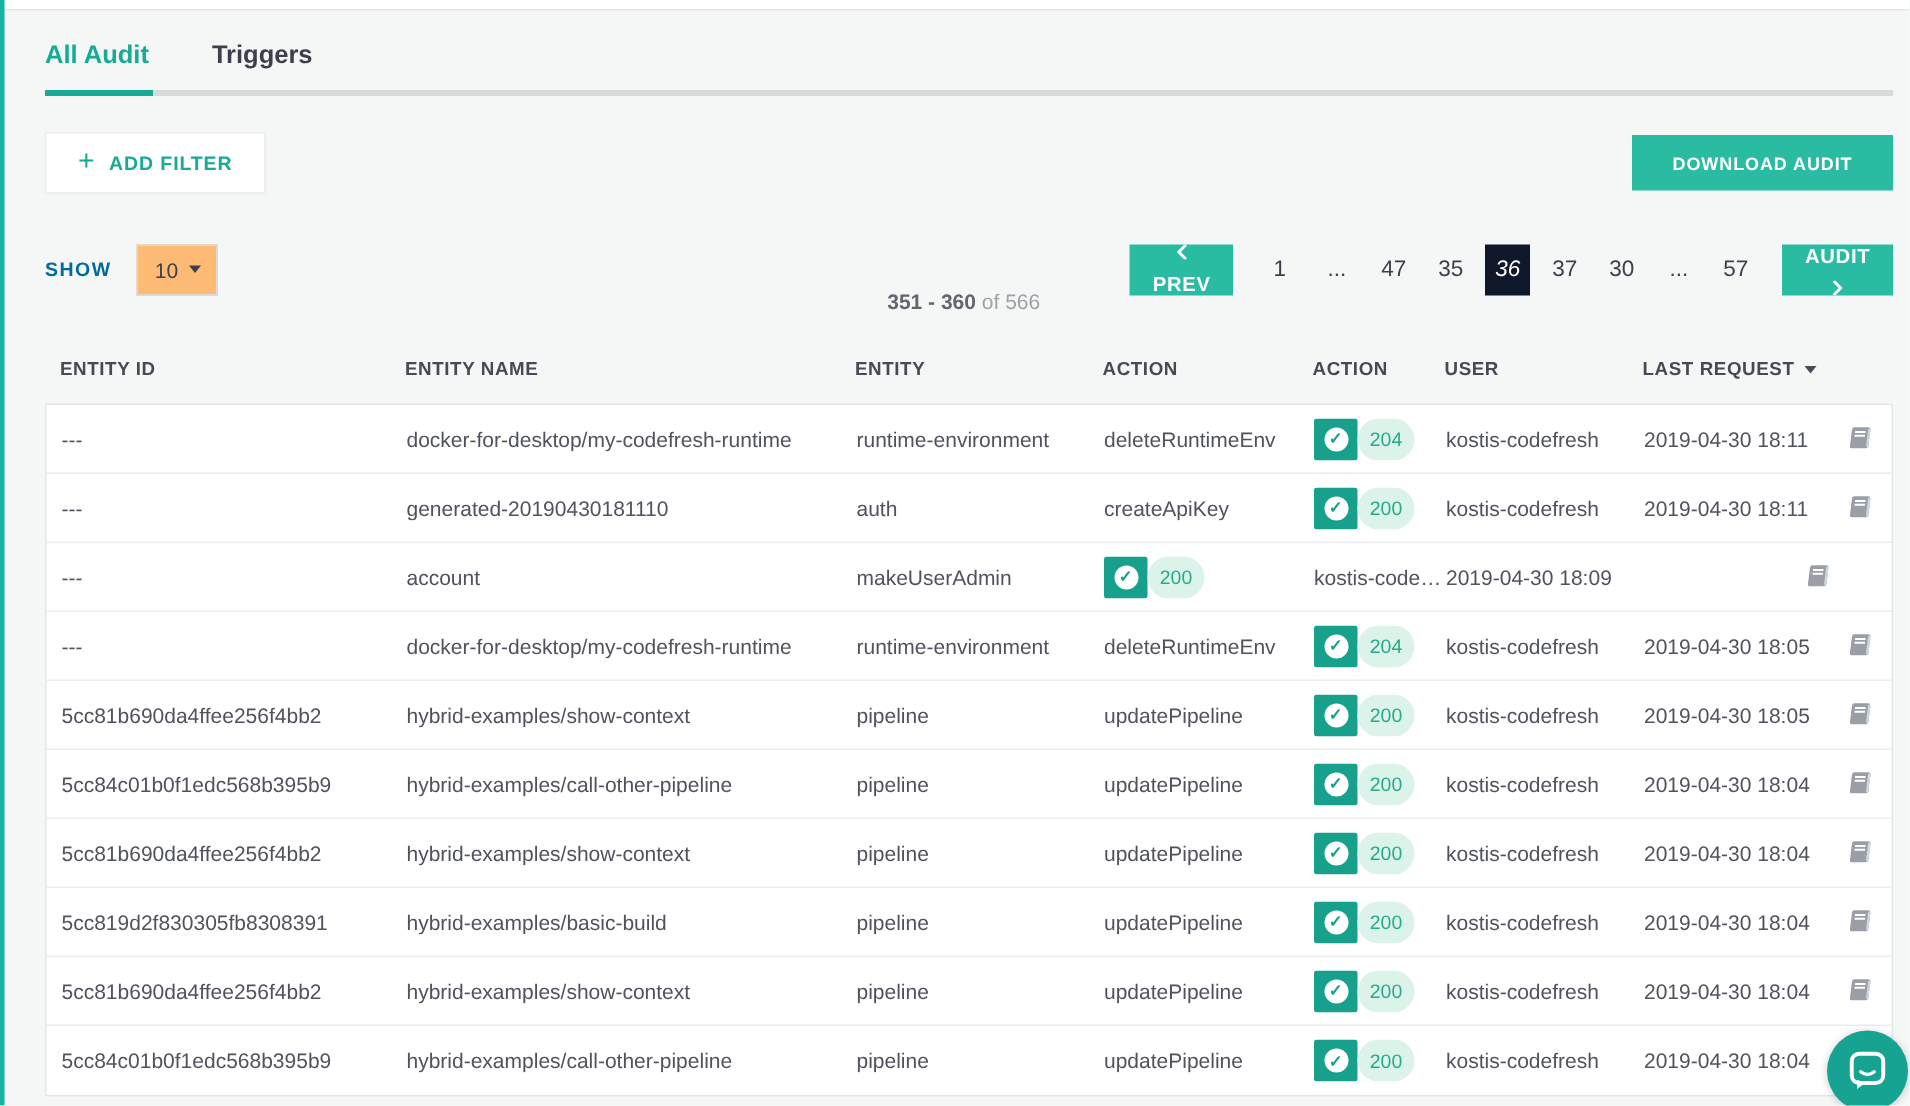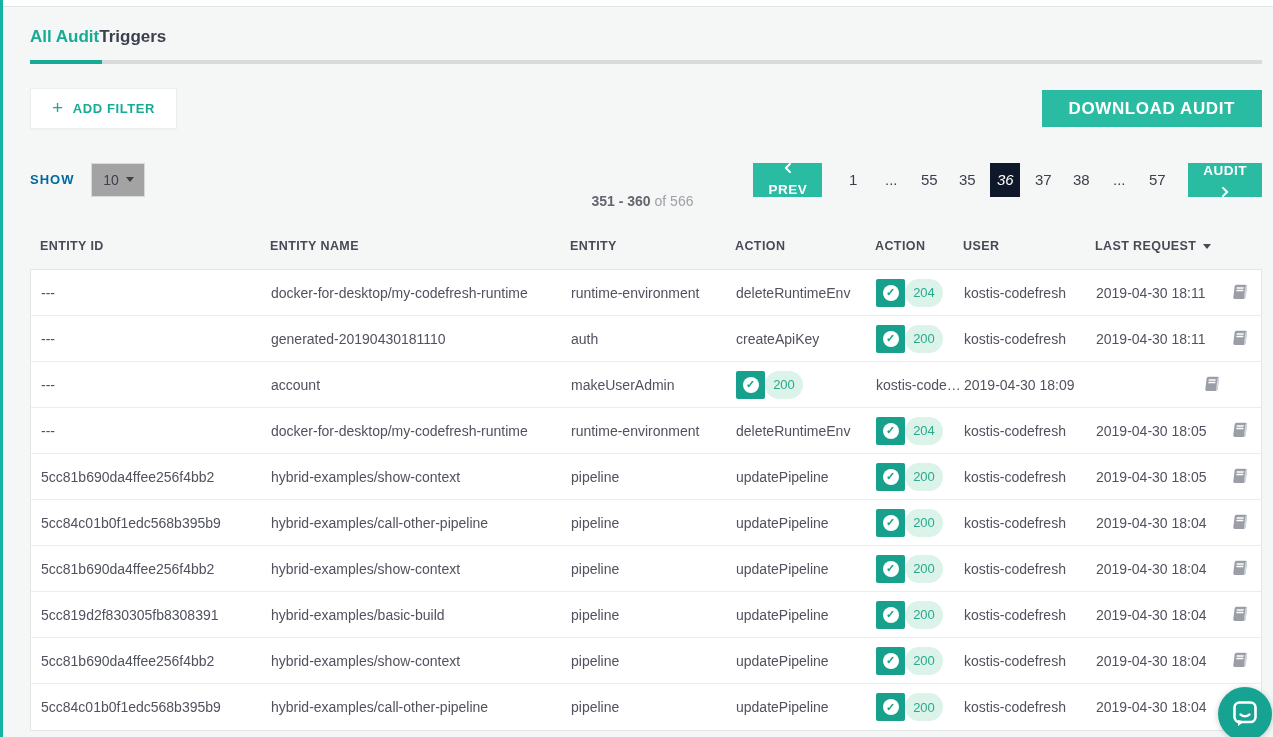--- a/index.html
+++ b/index.html
@@ -9,45 +9,45 @@
     background: #f4f7f6;
     position: relative;
     overflow: hidden;
     color: #50525e;
   }
   .left-accent { position:absolute; left:0; top:0; width:3px; height:737px; background:#14b3a2; z-index:5; }
   .topbar { height:7px; background:#ffffff; border-bottom:1px solid #e3e4e4; }
   .content { padding: 0 11px 0 30px; }
 
   
-  .tabs { padding-top:20px; display:flex; }
+  .tabs { padding-top:20px; display:flex; gap:42px; }
   .tab { font-size:17px; font-weight:bold; color:#3c3f4c; cursor:pointer; }
   .tab.active { color:#17ab96; }
   .tab-track { margin-top:13px; height:4px; background:#d9dadb; position:relative; }
   .tab-indicator { position:absolute; left:0; top:0; height:4px; width:72px; background:#17ab96; }
 
   
   .filter-row { margin-top:24px; display:flex; justify-content:space-between; align-items:center; }
   .btn-add-filter {
     background:#ffffff; border:1px solid #eceeee; height:41px; padding:0 21px;
     display:flex; align-items:center; gap:9px; color:#17ab96; font-size:13px;
     font-weight:bold; letter-spacing:0.6px; cursor:pointer; box-shadow:0 1px 2px rgba(0,0,0,0.03);
   }
   .plus-glyph { font-size:19px; font-weight:normal; line-height:1; margin-top:-2px; }
   .btn-teal {
     background:#2abca3; color:#fff; border:none; font-weight:bold; cursor:pointer;
     font-family:"Liberation Sans", sans-serif;
   }
-  .btn-download { height:37px; padding:0 27px; font-size:17px; letter-spacing:0.6px; }
+  .btn-download { height:37px; padding:0 27px; font-size:12px; letter-spacing:0.6px; }
 
   
   .controls-row { margin-top:21px; display:flex; align-items:center; }
   .show-label { color:#0369a1; font-size:13px; font-weight:bold; letter-spacing:1px; }
   .page-size-select {
-    margin-left:17px; width:54px; height:34px; background:#a3a3a3; border:1px solid #d8dada;
+    margin-left:17px; width:54px; height:34px; background:#fdba74; border:1px solid #d8dada;
     display:flex; align-items:center; justify-content:center; gap:7px; cursor:pointer;
     font-size:14px; color:#3c3f4c;
   }
   .caret-down { width:0; height:0; border-left:4.5px solid transparent; border-right:4.5px solid transparent; border-top:5px solid #3c3f4c; }
   .spacer { flex:1; }
   .range-text { font-size:14px; color:#9ea1a8; margin-right:60px; white-space:nowrap;margin-top:43px; }
   .range-strong { color:#63666f; font-weight:bold; }
   .pager { display:flex; align-items:center; }
   .btn-pager { height:34px; padding:0 15px; font-size:13.5px; letter-spacing:0.5px; display:flex; align-items:center; gap:9px;flex-direction:column; }
   .pages { display:flex; align-items:center; padding:0 12px; }
@@ -129,25 +129,25 @@
     <div class="pager">
       <button class="btn-teal btn-pager">
         <svg width="9" height="13" viewBox="0 0 8 12">
             <path d="M7 1 L2 6 L7 11" stroke="#fff" stroke-width="2.4" fill="none" stroke-linecap="round" stroke-linejoin="round"></path>
           </svg>
         <span>PREV</span>
       </button>
       <div class="pages">
           <div class="page-num">1</div>
           <div class="page-num dots">...</div>
-          <div class="page-num">55</div>
+          <div class="page-num">47</div>
           <div class="page-num">35</div>
           <div class="page-num active">36</div>
           <div class="page-num">37</div>
-          <div class="page-num">38</div>
+          <div class="page-num">30</div>
           <div class="page-num dots">...</div>
           <div class="page-num">57</div>
         </div>
       <button class="btn-teal btn-pager">
         <span>AUDIT</span>
         <svg width="9" height="13" viewBox="0 0 8 12">
             <path d="M1 1 L6 6 L1 11" stroke="#fff" stroke-width="2.4" fill="none" stroke-linecap="round" stroke-linejoin="round"></path>
           </svg>
       </button>
     </div>

